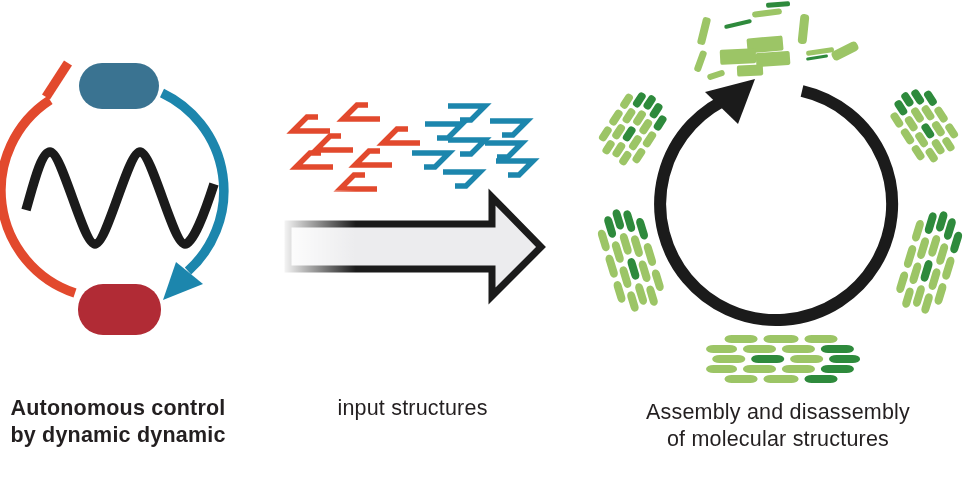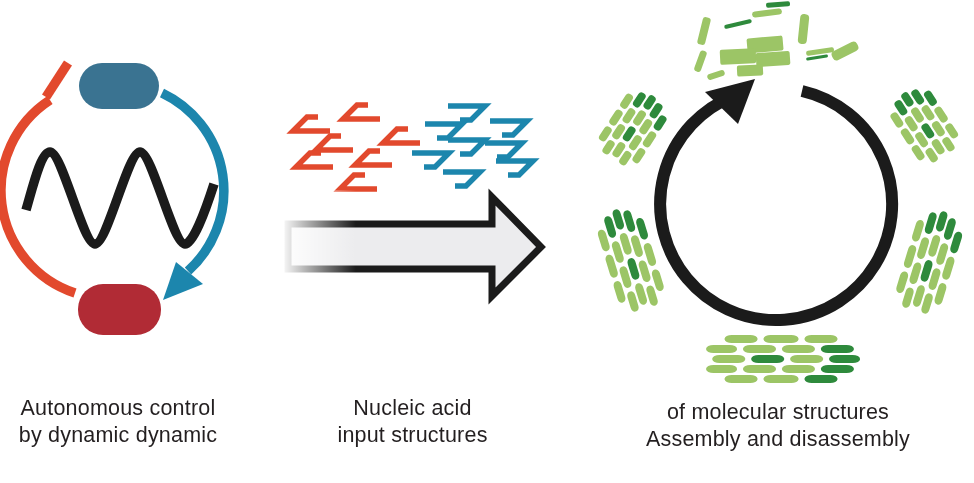--- a/index.html
+++ b/index.html
@@ -125,25 +125,24 @@
       </g>
 
       <use href="#mtube" width="50" height="78" transform="translate(633,128) rotate(33) translate(-25,-38)"></use>
       <use href="#mtube" width="50" height="78" transform="translate(924,125) rotate(-33) translate(-25,-38)"></use>
       <use href="#mtube" width="50" height="78" transform="translate(631,261) rotate(-17) scale(1,1.38) translate(-25,-39)"></use>
       <use href="#mtube" width="50" height="78" transform="translate(929,263) rotate(17) scale(1,1.38) translate(-25,-39)"></use>
       <use href="#mtube" width="50" height="78" transform="translate(780,359) rotate(90) scale(1,2.05) translate(-25,-39)"></use>
     </g>
   </svg>
 
-  <div class="caption" style="left:5px;top:395px;width:226px;">
+  <div class="caption" style="left:5px;top:395px;width:226px;font-weight:bold;">
     <span>Autonomous control</span>
     <span>by dynamic dynamic</span>
   </div>
   <div class="caption" style="left:310px;top:395px;width:205px;">
-    <span>Nucleic acid</span>
     <span>input structures</span>
   </div>
   <div class="caption" style="left:623px;top:399px;width:310px;">
+    <span>Assembly and disassembly</span>
     <span>of molecular structures</span>
-    <span>Assembly and disassembly</span>
   </div>
 </div>
 
 </body></html>

